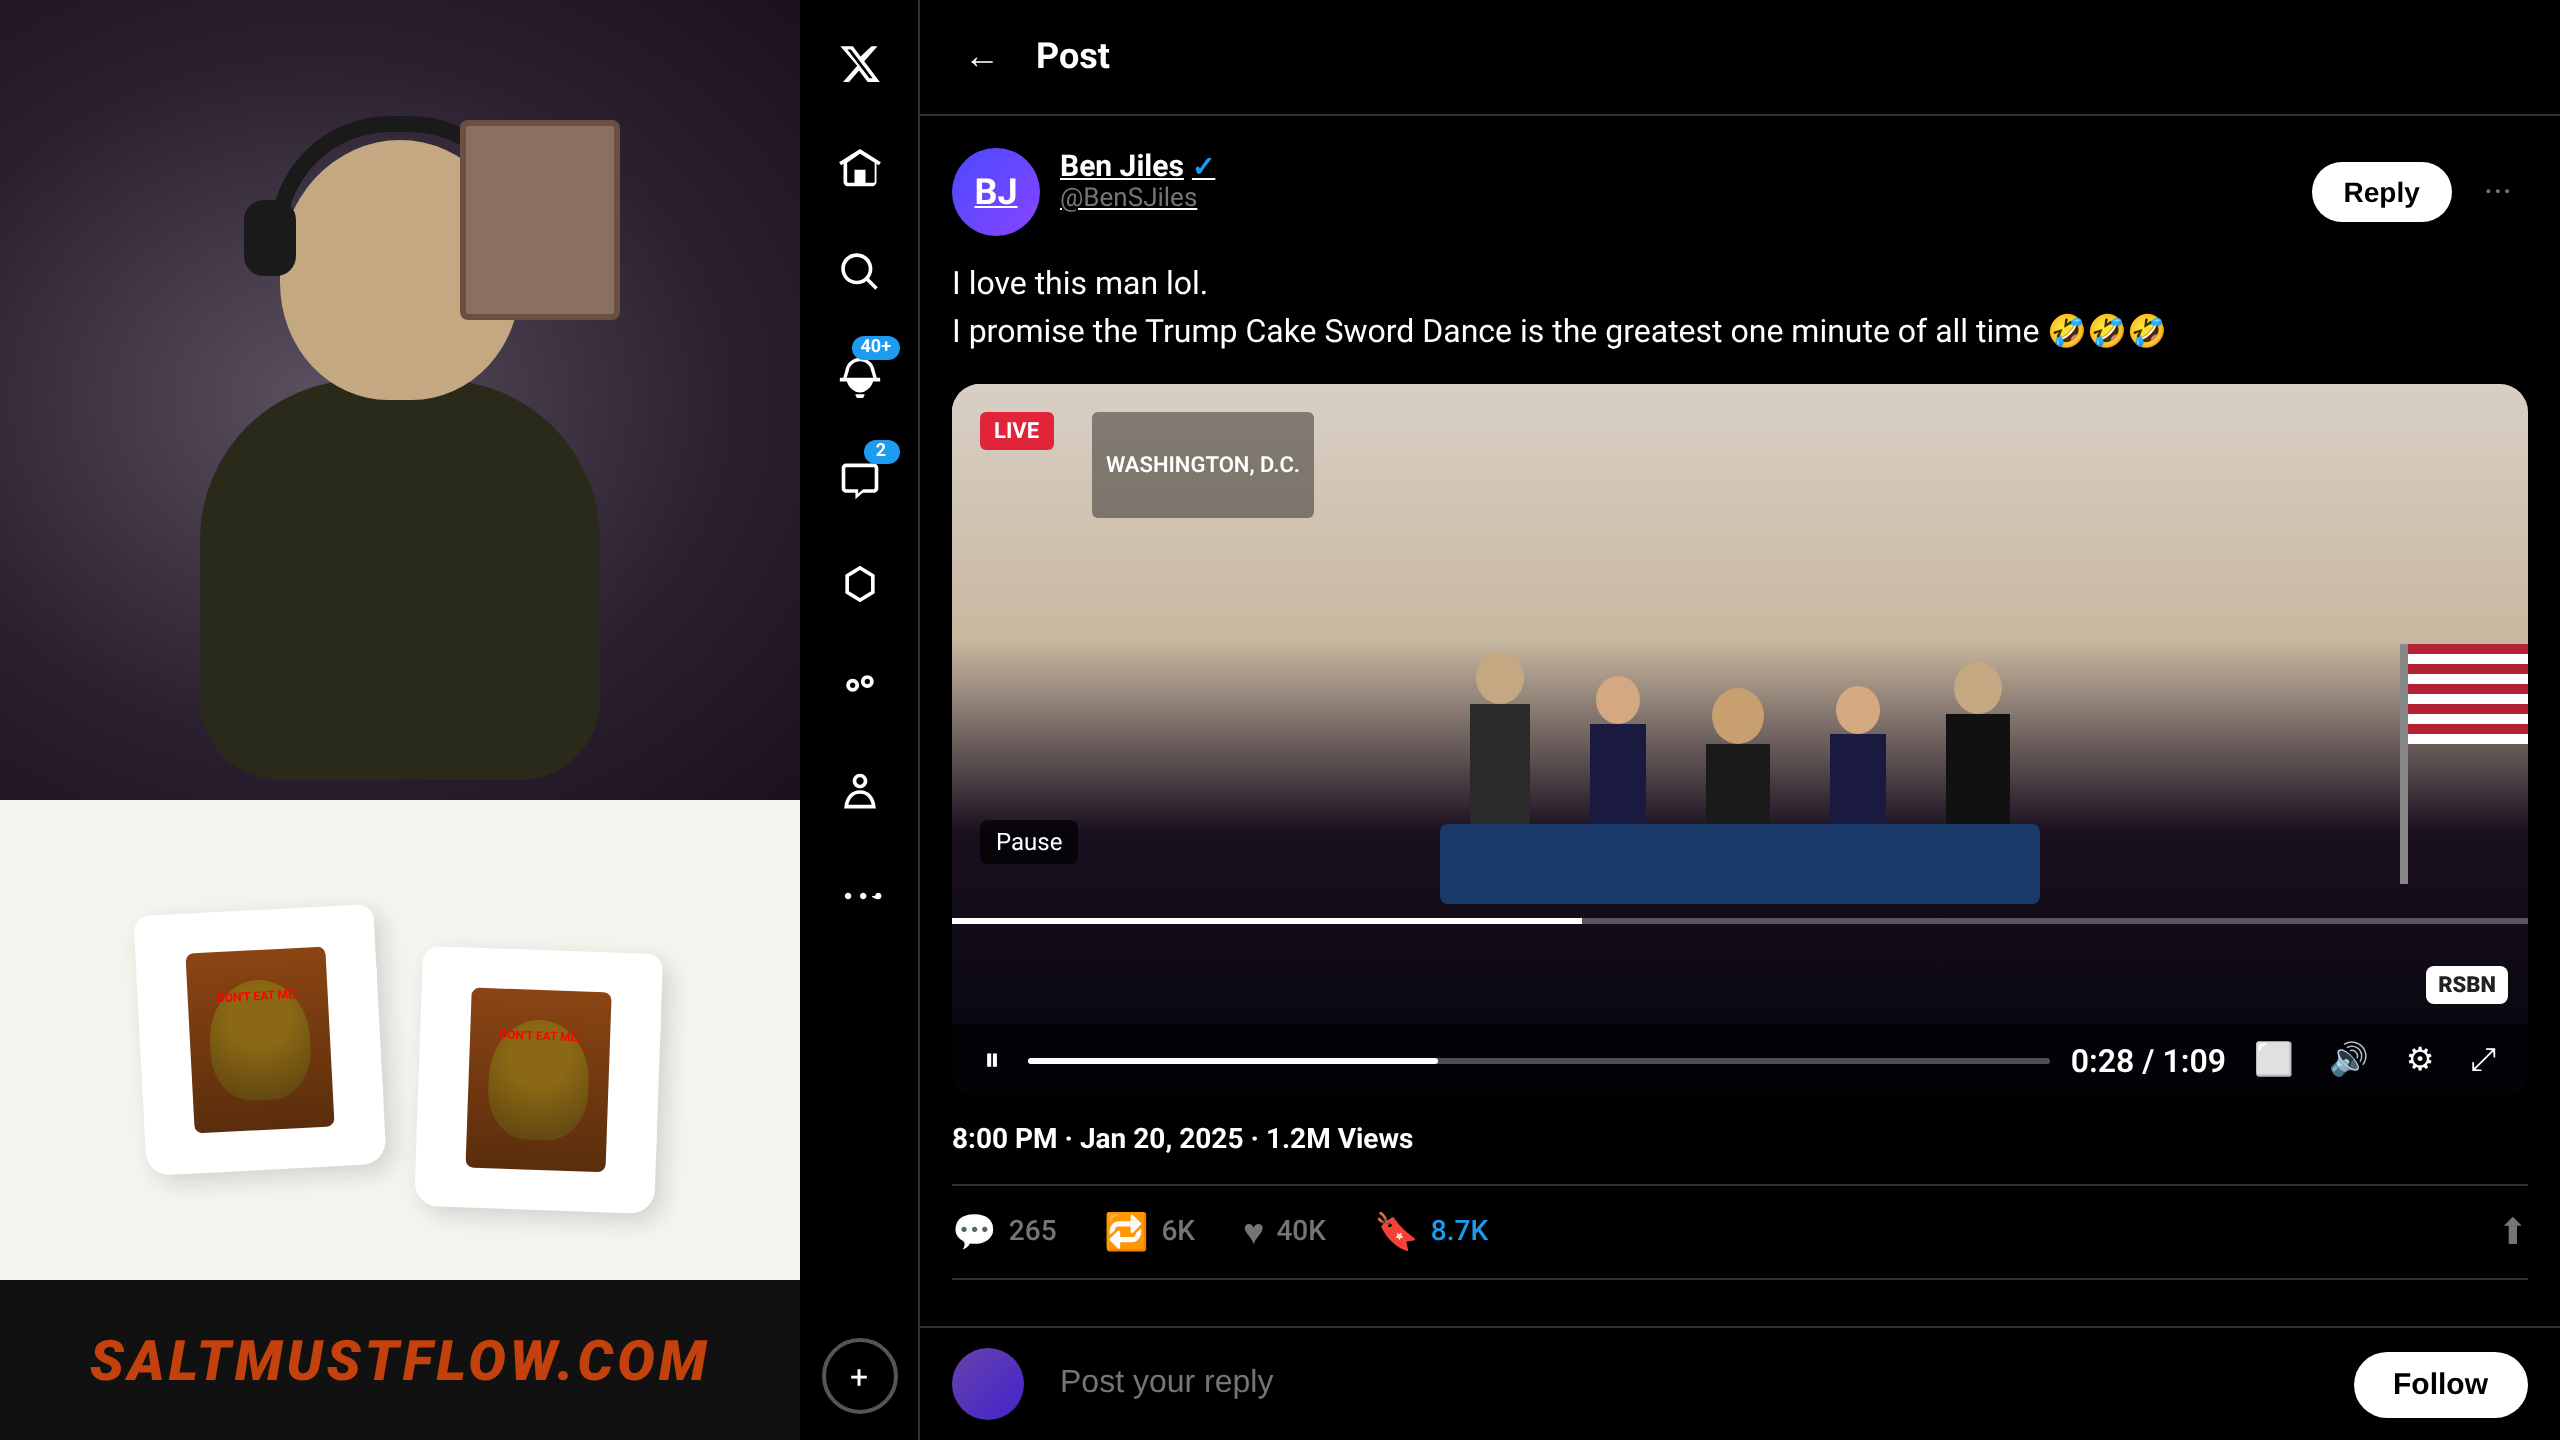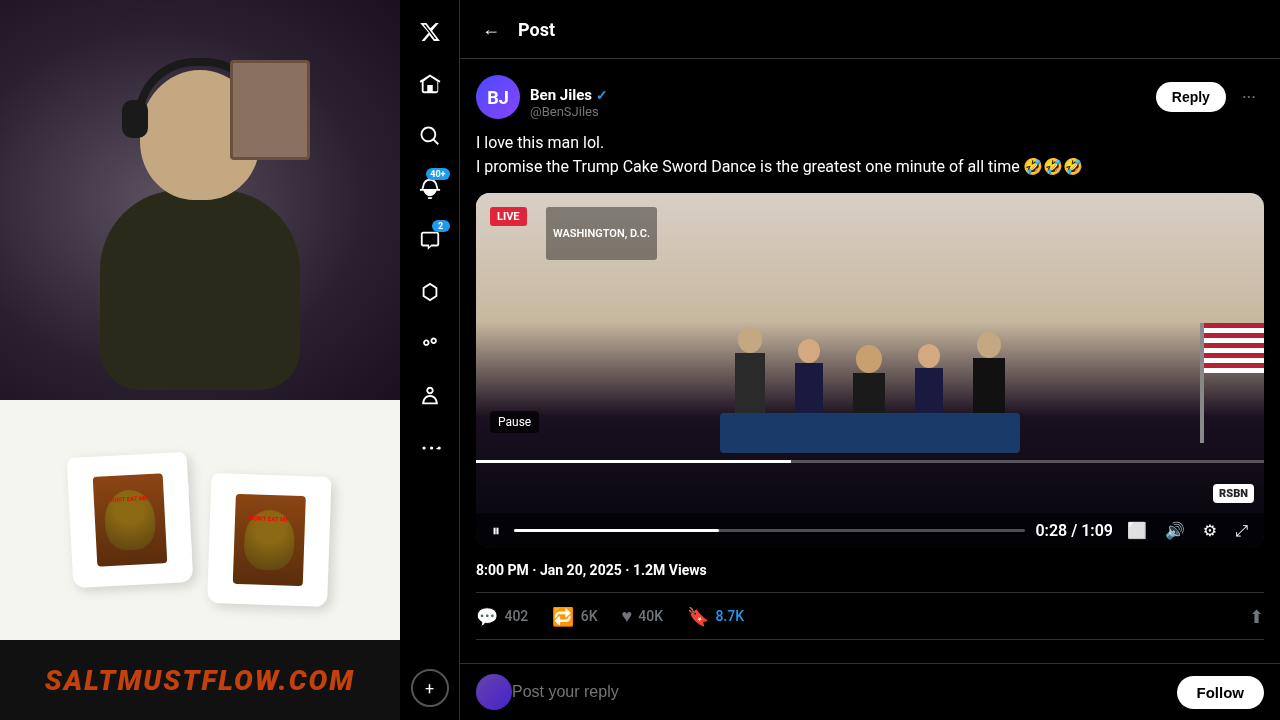--- a/index.html
+++ b/index.html
@@ -258,22 +258,23 @@
     .post-content::-webkit-scrollbar { display: none; }
 
     .author-row {
       display: flex;
       align-items: center;
       justify-content: space-between;
       margin-bottom: 12px;
     }
     .author-info {
       display: flex;
-      align-items: flex-end;
+      align-items: flex-start;
       gap: 10px;
+      text-decoration: underline;
     }
     .avatar {
       width: 44px;
       height: 44px;
       border-radius: 50%;
       background: linear-gradient(135deg, #4a4aff, #8844ff);
       display: flex;
       align-items: center;
       justify-content: center;
       font-size: 18px;
@@ -517,21 +518,21 @@
       font-size: 18px;
     }
     .eng-count { font-weight: 500; }
     .bookmark-item { color: #1d9bf0; }
     .share-item { margin-left: auto; }
 
     
     .reply-area {
       display: flex;
       align-items: center;
-      gap: 0;
+      gap: 18px;
       padding: 10px 16px;
       border-top: 1px solid #2f3336;
       background: #000;
       position: sticky;
       bottom: 0;
     }
     .reply-avatar {
       width: 36px;
       height: 36px;
       border-radius: 50%;
@@ -747,21 +748,21 @@
       </div>
     </div>
 
     <div class="post-meta">
       <span>8:00 PM · Jan 20, 2025 · </span><span>1.2M</span> <span>Views</span>
     </div>
 
     <div class="engagement-row">
       <div class="eng-item">
         <span class="eng-icon">💬</span>
-        <span class="eng-count">402</span>
+        <span class="eng-count">265</span>
       </div>
       <div class="eng-item">
         <span class="eng-icon">🔁</span>
         <span class="eng-count">6K</span>
       </div>
       <div class="eng-item">
         <span class="eng-icon">♥</span>
         <span class="eng-count">40K</span>
       </div>
       <div class="eng-item bookmark-item">

